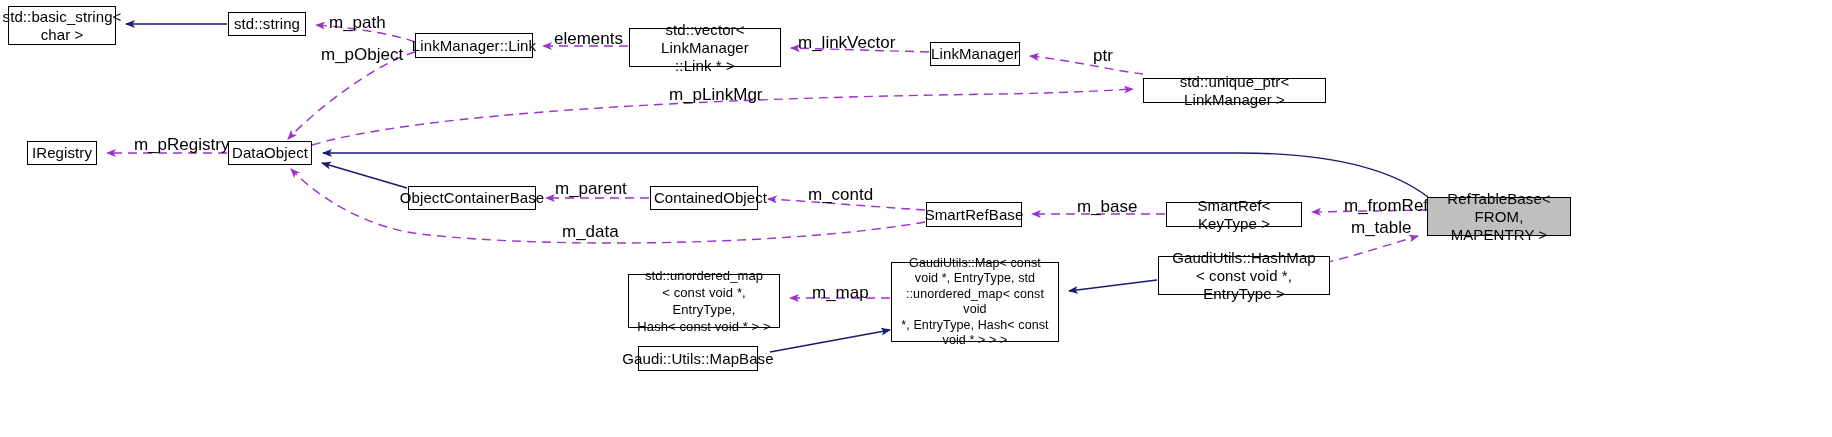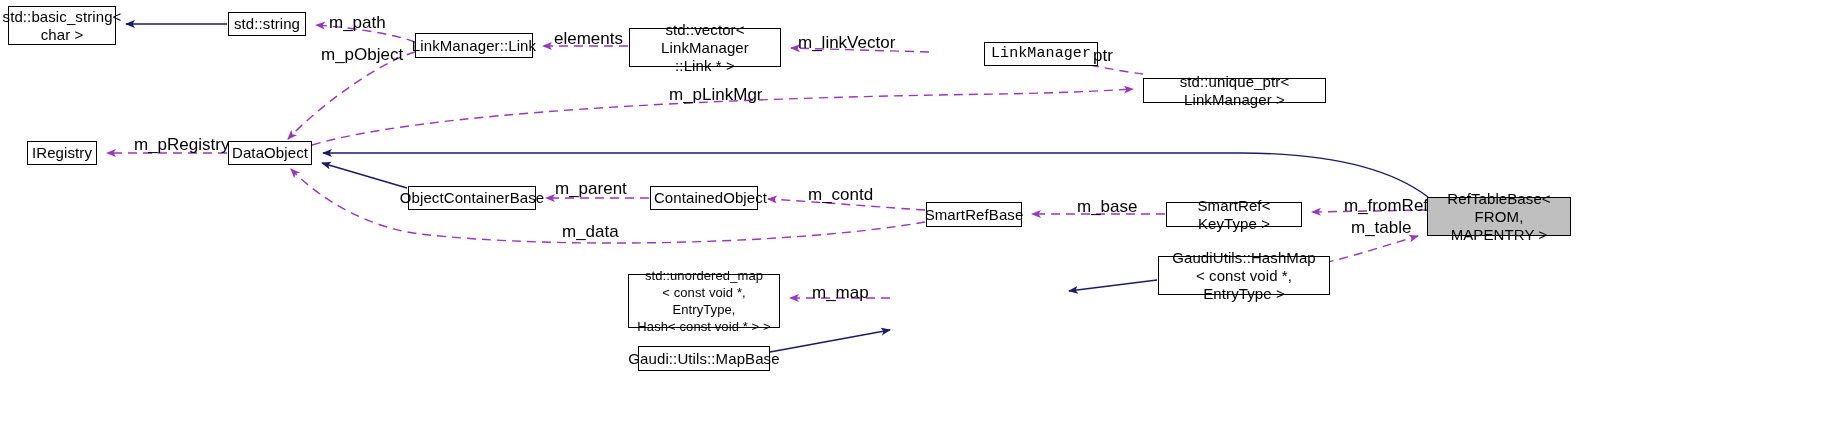--- a/index.html
+++ b/index.html
@@ -108,21 +108,21 @@
   <div class="node" style="left:8px; top:6px; width:108px; height:39px;">std::basic_string&lt;
 char &gt;</div>
 
   <div class="node" style="left:228px; top:12px; width:78px; height:24px;">std::string</div>
 
   <div class="node" style="left:415px; top:33px; width:118px; height:25px;">LinkManager::Link</div>
 
   <div class="node" style="left:629px; top:28px; width:152px; height:39px;">std::vector&lt; LinkManager
 ::Link * &gt;</div>
 
-  <div class="node" style="left:984px; top:42px; width:114px; height:24px;font-family:Liberation Mono, monospace;">LinkManager</div>
+  <div class="node" style="left:930px; top:42px; width:90px; height:24px;">LinkManager</div>
 
   <div class="node" style="left:1143px; top:78px; width:183px; height:25px;">std::unique_ptr&lt; LinkManager &gt;</div>
 
   <div class="node" style="left:27px; top:141px; width:70px; height:24px;">IRegistry</div>
 
   <div class="node" style="left:228px; top:141px; width:84px; height:24px;">DataObject</div>
 
   <div class="node" style="left:408px; top:186px; width:128px; height:24px;">ObjectContainerBase</div>
 
   <div class="node" style="left:650px; top:186px; width:108px; height:24px;padding-left:16px;">ContainedObject</div>
@@ -131,25 +131,30 @@
 
   <div class="node" style="left:1166px; top:202px; width:136px; height:25px;">SmartRef&lt; KeyType &gt;</div>
 
   <div class="node focus" style="left:1427px; top:197px; width:144px; height:39px;">RefTableBase&lt; FROM,
 MAPENTRY &gt;</div>
 
   <div class="node" style="left:628px; top:274px; width:152px; height:54px; font-size:13px; line-height:17px;">std::unordered_map
 &lt; const void *, EntryType,
 Hash&lt; const void * &gt; &gt;</div>
 
+  <div class="node" style="left:891px; top:262px; width:168px; height:80px; font-size:12.5px; line-height:15.5px;">GaudiUtils::Map&lt; const
+void *, EntryType, std
+::unordered_map&lt; const void
+*, EntryType, Hash&lt; const
+void * &gt; &gt; &gt;</div>
 
   <div class="node" style="left:1158px; top:256px; width:172px; height:39px;">GaudiUtils::HashMap
 &lt; const void *, EntryType &gt;</div>
 
-  <div class="node" style="left:638px; top:346px; width:132px; height:25px;">Gaudi::Utils::MapBase</div>
+  <div class="node" style="left:638px; top:346px; width:120px; height:25px;">Gaudi::Utils::MapBase</div>
 
   <div class="edge-label" style="left:329px; top:16px;">m_path</div>
 
   <div class="edge-label" style="left:321px; top:48px;">m_pObject</div>
 
   <div class="edge-label" style="left:554px; top:32px;">elements</div>
 
   <div class="edge-label" style="left:798px; top:36px;">m_linkVector</div>
 
   <div class="edge-label" style="left:1093px; top:49px;">ptr</div>

